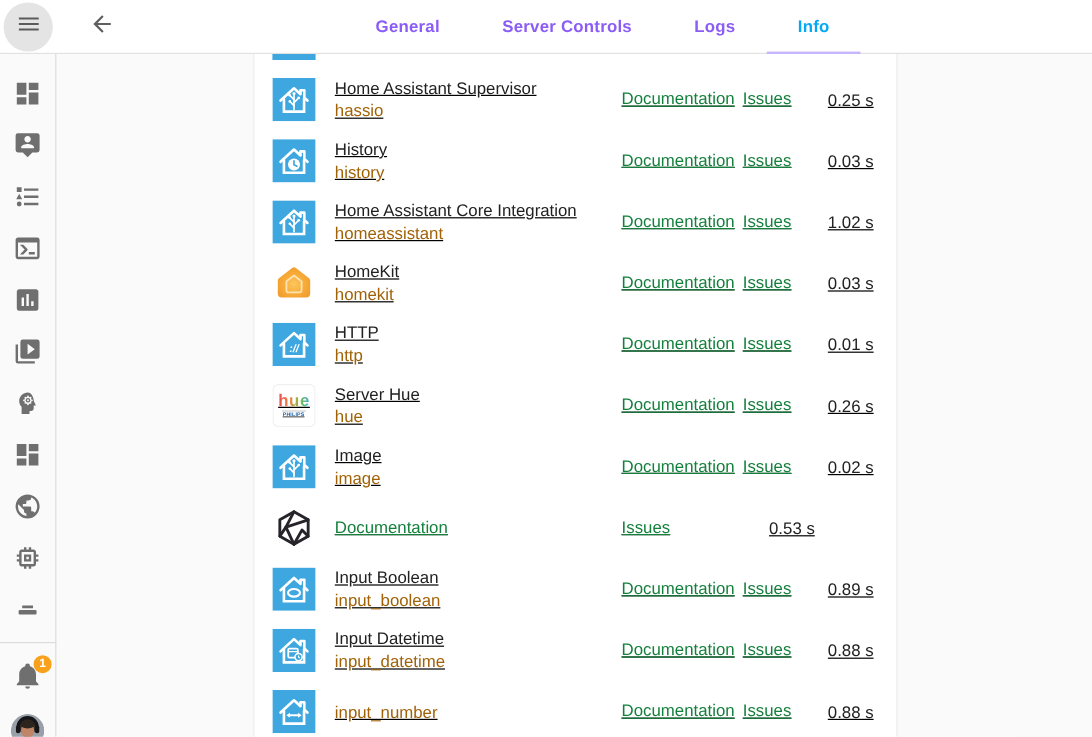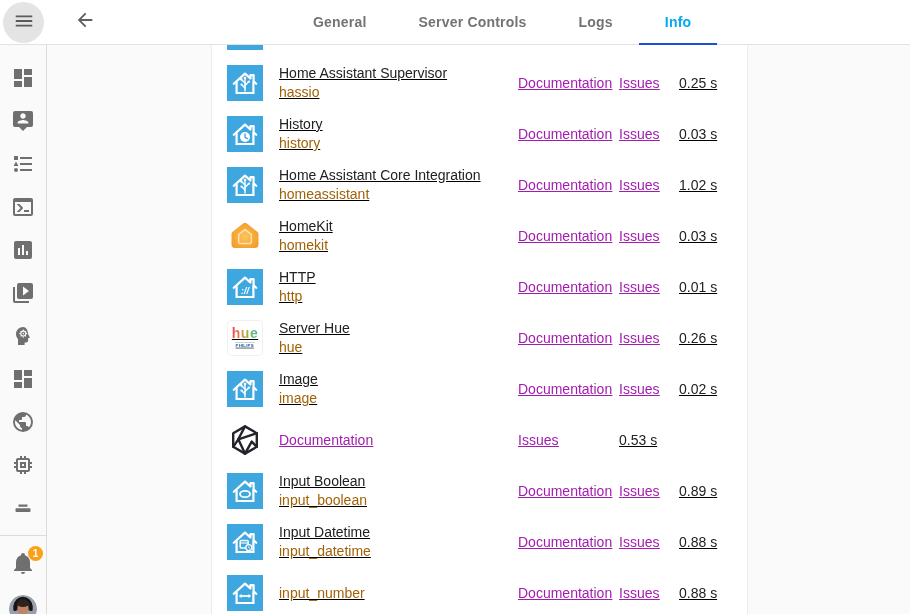--- a/index.html
+++ b/index.html
@@ -18,23 +18,23 @@
     position:absolute;left:3px;top:2px;width:41px;height:41px;border-radius:50%;
     background:#e4e4e4;display:flex;align-items:center;justify-content:center;cursor:pointer;
   }
   .back-btn{
     position:absolute;left:73px;top:10px;width:24px;height:24px;cursor:pointer;
     display:flex;align-items:center;justify-content:center;
   }
   .tabs{position:absolute;left:287px;top:0;height:45px;display:flex;}
   .tab{
     padding:0 26px;height:45px;line-height:45px;font-size:14px;font-weight:bold;
-    color:#737373;letter-spacing:.2px;box-sizing:border-box;cursor:pointer;white-space:nowrap;
-  }
-  .tab.active{color:#03a9f4;border-bottom:2px solid #1d4ed8;}
+    color:#8b5cf6;letter-spacing:.2px;box-sizing:border-box;cursor:pointer;white-space:nowrap;
+  }
+  .tab.active{color:#03a9f4;border-bottom:2px solid #c4b5fd;}
   
   .sidebar{
     position:absolute;left:0;top:45px;bottom:0;width:47px;background:#fafafa;
     border-right:1px solid #dcdcdc;display:flex;flex-direction:column;align-items:center;
     padding-top:21px;box-sizing:border-box;z-index:10;
   }
   .side-item{width:24px;height:24px;margin-bottom:19px;cursor:pointer;flex:0 0 auto;}
   .side-divider{width:47px;height:1px;background:#dcdcdc;margin:-4px 0 0 0;flex:0 0 auto;}
   .bell-wrap{position:relative;width:24px;height:24px;margin-top:15px;cursor:pointer;flex:0 0 auto;}
   .badge{
@@ -53,23 +53,23 @@
   }
   .rows{margin-top:12px;}
   .row{
     display:grid;grid-template-columns:52px 239px 101px 60px 49px;
     align-items:center;height:51px;padding:0 21px 0 15px;
   }
   .int-icon{width:36px;height:36px;position:relative;}
   .int-name{font-size:14px;color:#212121;line-height:18px;}
   .int-slug{font-size:14px;color:#a16207;line-height:18px;margin-top:1px;}
   a.doc-link,a.issues-link{
-    font-size:14px;color:#a21caf;text-decoration:underline;cursor:pointer;white-space:nowrap;
-  }
-  .int-time{font-size:14px;color:#212121;white-space:nowrap;}
+    font-size:14px;color:#15803d;text-decoration:underline;cursor:pointer;white-space:nowrap;
+  }
+  .int-time{font-size:14px;color:#212121;text-align:right;white-space:nowrap;}
   
   .hue-tile{
     width:36px;height:36px;background:#fff;border-radius:5px;box-shadow:0 0 0 1px #f0f0f0 inset;
     display:flex;flex-direction:column;align-items:center;justify-content:center;
   }
   .hue-word{
     font-size:14px;line-height:13px;font-weight:bold;letter-spacing:.5px;
     background:linear-gradient(90deg,#e8474f 0%,#f0864a 35%,#7cc141 70%,#3aa9dd 100%);
     -webkit-background-clip:text;background-clip:text;color:transparent;
   }

